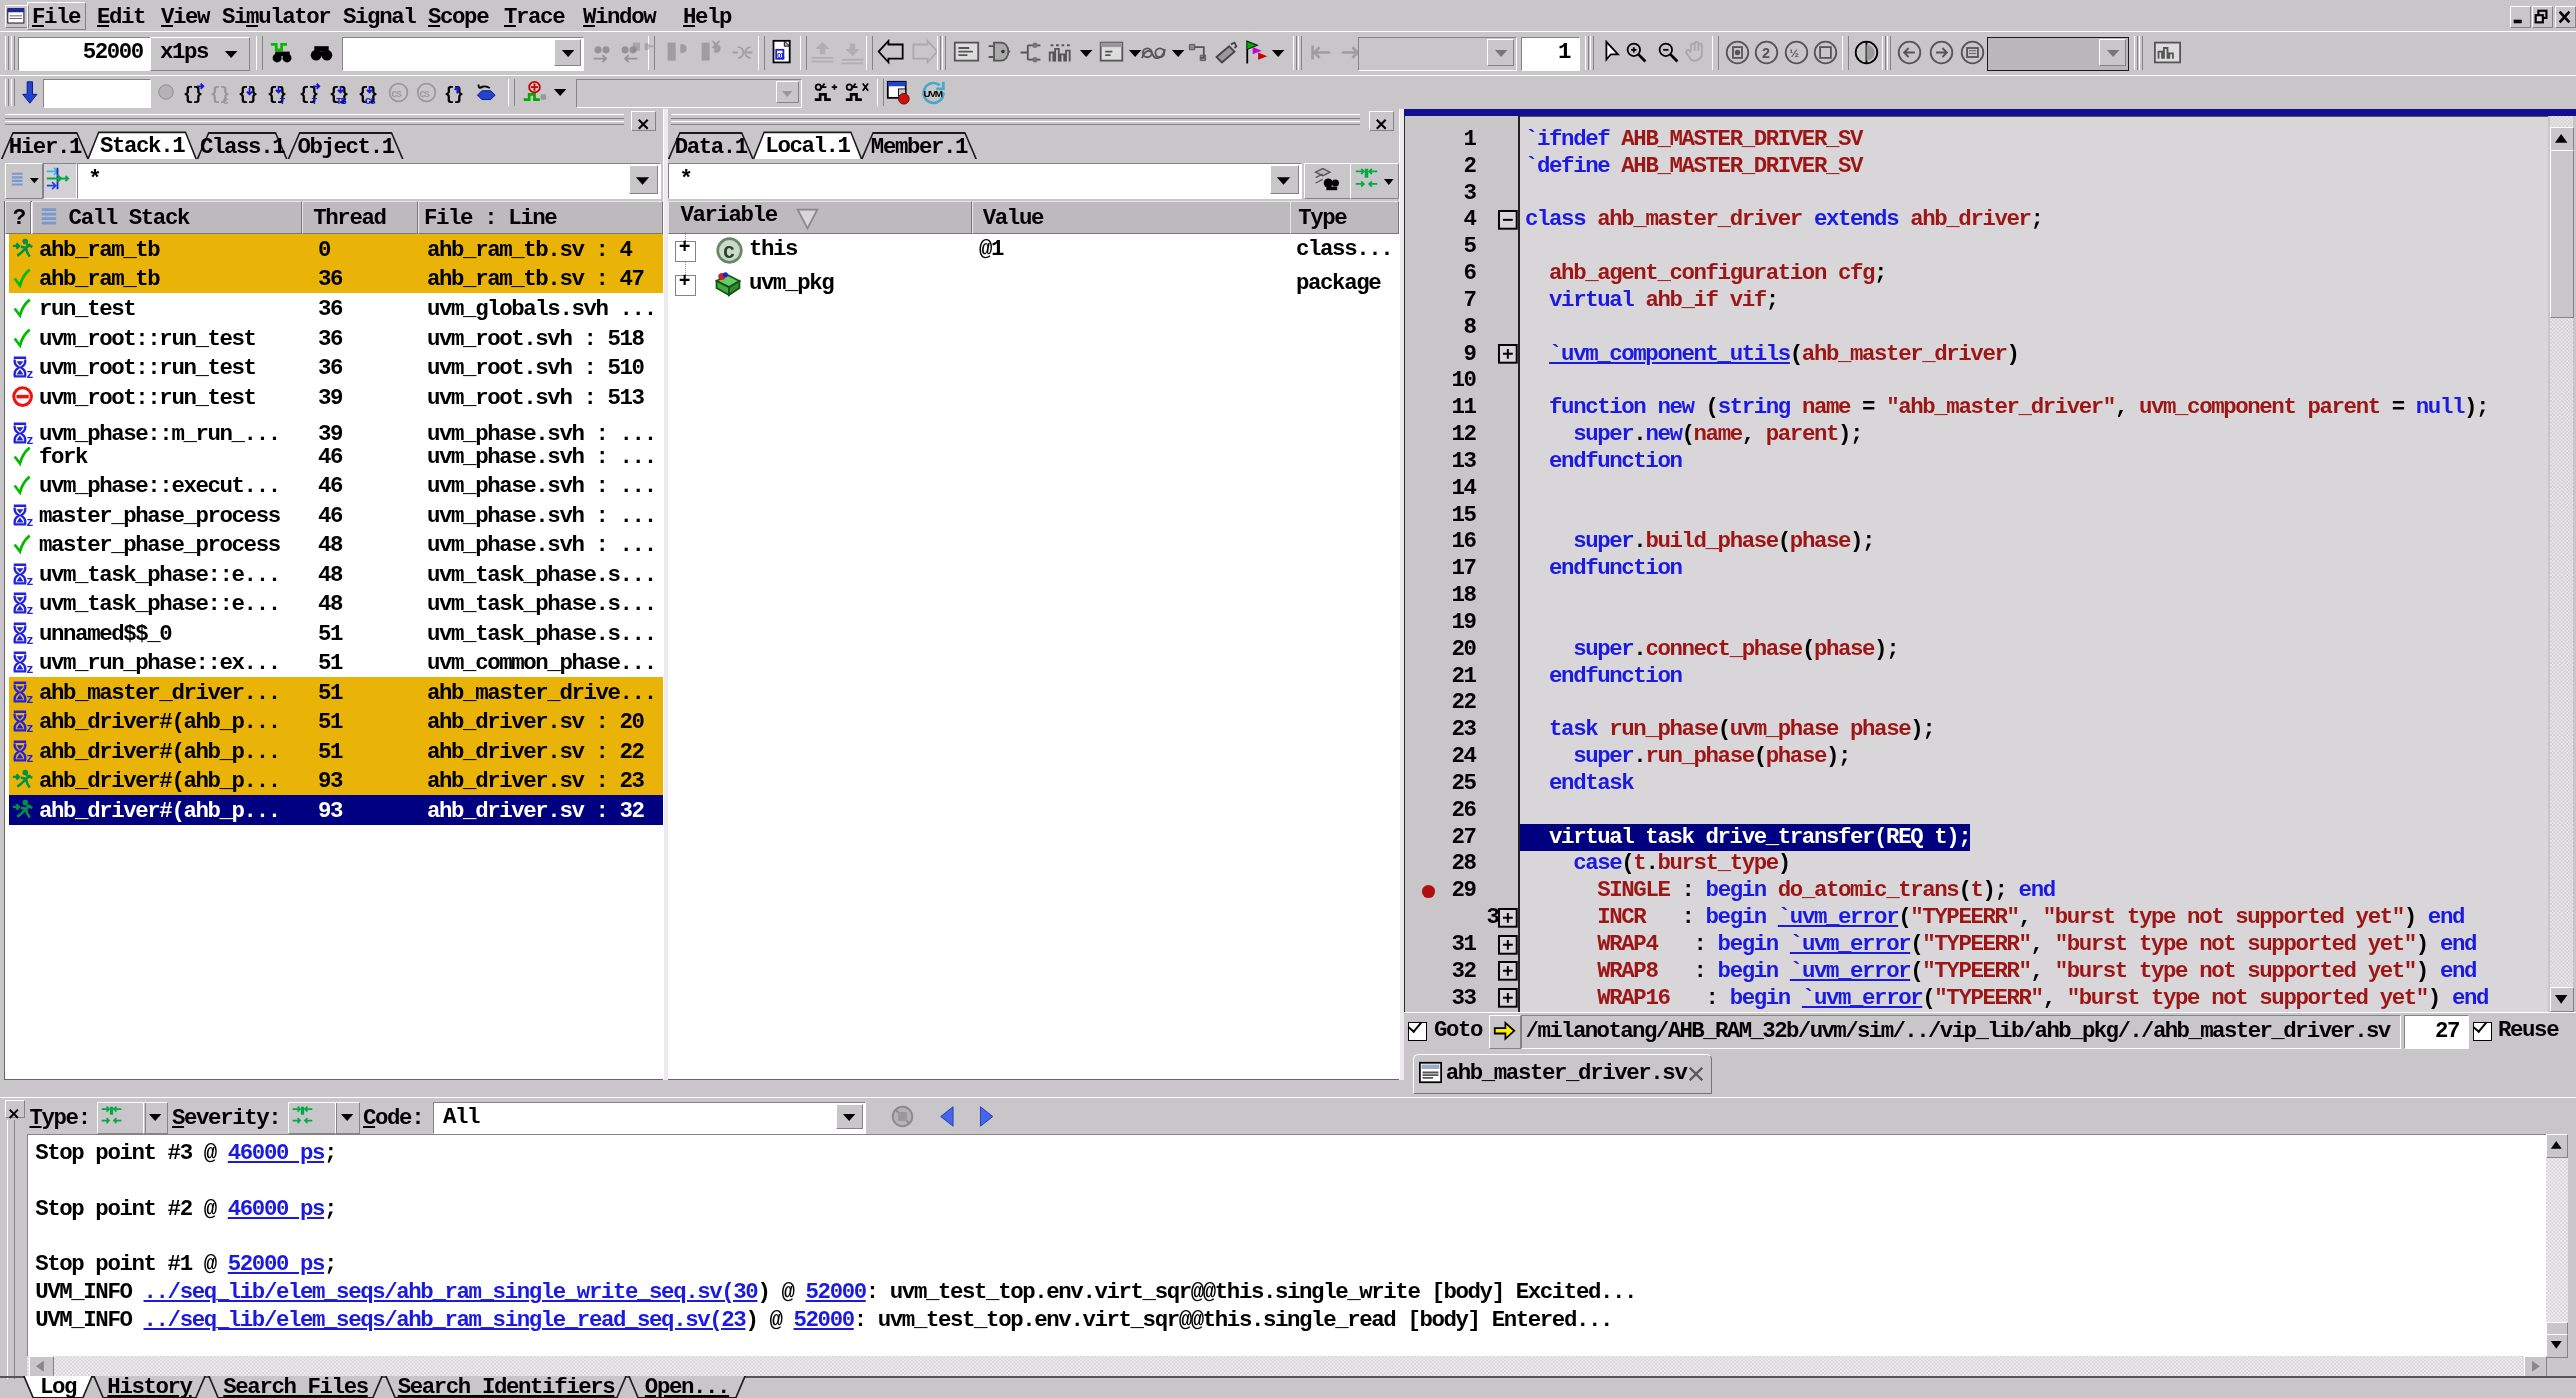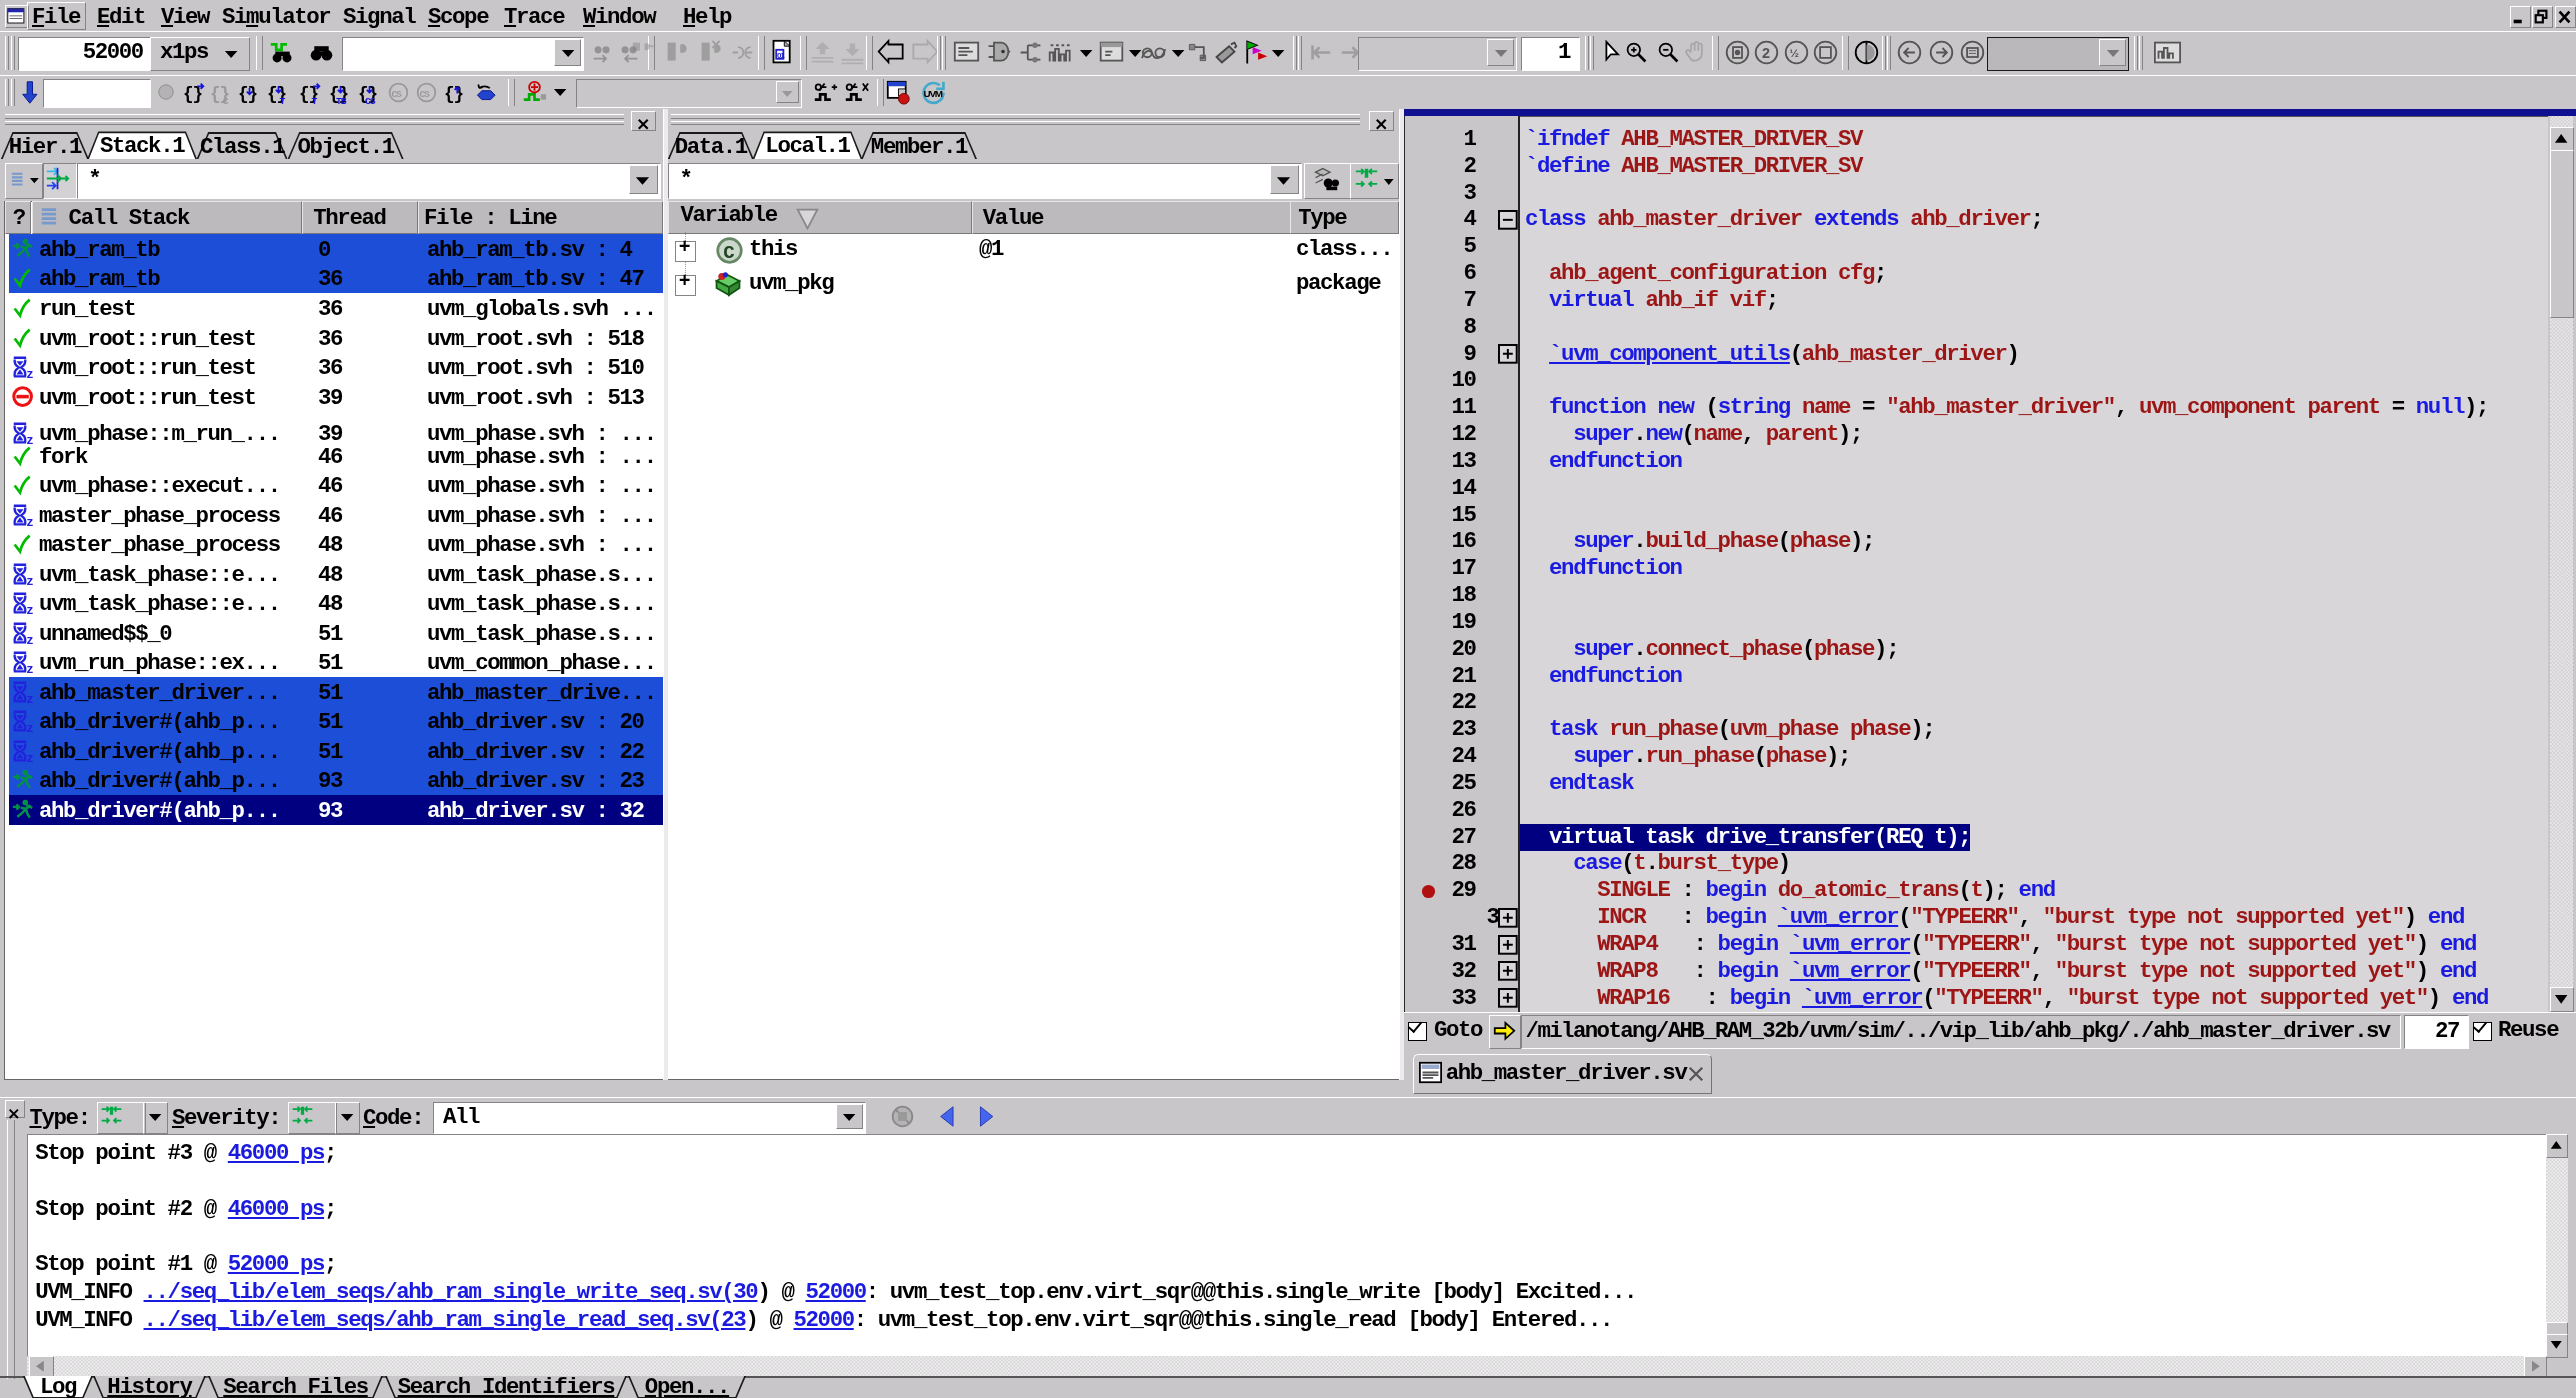--- a/index.html
+++ b/index.html
@@ -11,21 +11,21 @@
 .grip{width:5.4px;border-left:1.8px solid #fff;border-right:1.8px solid #868386;}
 .grip2{width:10.7px;}
 .grip2:before,.grip2:after{content:"";position:absolute;top:0;bottom:0;width:1.8px;border-left:1.8px solid #fff;border-right:1.8px solid #868386;}
 .grip2:before{left:0;} .grip2:after{left:5.4px;}
 .kw{color:#1a1ae0;} .id{color:#9c1616;} .lnk{color:#1a1ae0;text-decoration:underline;}
 .u{text-decoration:underline;}
 .icon{position:absolute;}
 .tbtn{position:absolute;display:flex;align-items:center;justify-content:center;}
 .num{position:absolute;width:70px;left:1406px;text-align:right;}
 .stkrow{position:absolute;left:5.4px;width:654px;height:29.5px;white-space:pre;}
-.cream{background:#1d4ed8;}
+.cream{background:#eab308;}
 .selrow{background:#000080;color:#fff;}
 .logln{position:absolute;left:34px;white-space:pre;}
 .cb{position:absolute;width:17px;height:17px;background:#fff;border:1.8px solid #000;}
 .cb:after{content:"";position:absolute;left:1.8px;top:-3.6px;width:6.3px;height:10.7px;border:solid #000;border-width:0 2.7px 2.7px 0;transform:rotate(40deg);}
 .tab{position:absolute;height:27px;}
 .tab .o{position:absolute;left:0;right:0;top:0;bottom:0;background:#1a1a1a;clip-path:polygon(11.6px 0,calc(100% - 11.6px) 0,100% 100%,0 100%);}
 .tab .i{position:absolute;left:1.8px;right:1.8px;top:1.8px;bottom:0;background:#c9c6c9;clip-path:polygon(10.7px 0,calc(100% - 10.7px) 0,100% 100%,0 100%);}
 .tab.active{height:29px;}
 .tab.active .i{background:#fff;}
 .tab .tl{position:absolute;left:0;right:0;top:1.8px;text-align:center;}

